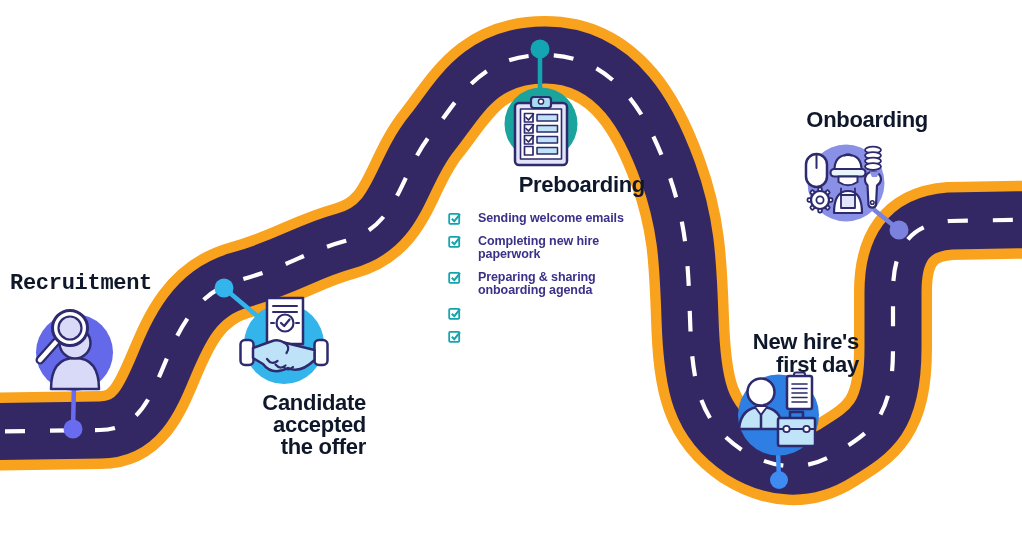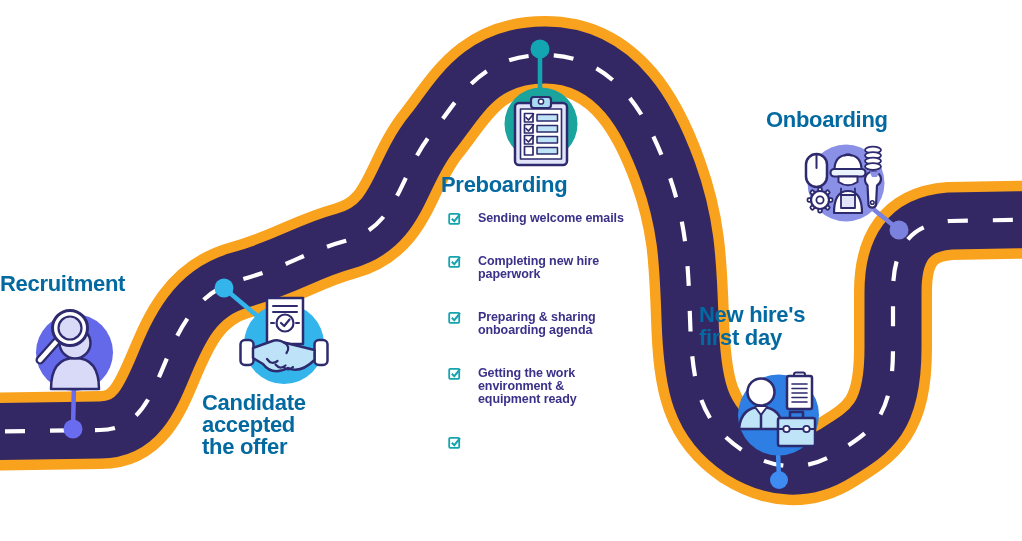--- a/index.html
+++ b/index.html
@@ -9,27 +9,27 @@
     background:#ffffff;
     font-family:"Liberation Sans", sans-serif;
   }
   .road-layer { position:absolute; left:0; top:0; width:1022px; height:541px; }
   .road-border   { fill:none; stroke-width:78; stroke-linejoin:round; }
   .road-surface  { fill:none; stroke-width:57; stroke-linejoin:round; }
   .road-centerline { fill:none; stroke-width:4.2; stroke-dasharray:20 25; }
   .connector { stroke-width:4.5; stroke-linecap:round; }
   .icon-svg { position:absolute; overflow:visible; }
   .title {
-    position:absolute; font-weight:700; color:#0369a1;
-    font-size:22px; line-height:22px; text-align:left;
+    position:absolute; font-weight:700; color:#0f172a;
+    font-size:22px; line-height:22px; text-align:right;
     white-space:pre-line; letter-spacing:-0.3px;
   }
   .tasks {
     position:absolute; left:448px; top:212px;
-    display:flex; flex-direction:column; gap:30px;
+    display:flex; flex-direction:column; gap:10px;
   }
   .task { display:flex; align-items:flex-start; }
   .task .cb { width:14px; height:14px; flex:0 0 14px; margin-top:-1px; overflow:visible; }
   .task-label {
     margin-left:16px; font-weight:700; color:#3A3189;
     font-size:12.5px; line-height:13px; white-space:pre-line;
     letter-spacing:-0.1px;
   }
 </style>
 </head>
@@ -159,26 +159,26 @@
         <rect x="15.2" y="44.5" width="3.6" height="5" rx="1.2" fill="#FFFFFF" stroke-width="1.8" transform="rotate(180 17 57)"></rect>
         <rect x="15.2" y="44.5" width="3.6" height="5" rx="1.2" fill="#FFFFFF" stroke-width="1.8" transform="rotate(225 17 57)"></rect>
         <rect x="15.2" y="44.5" width="3.6" height="5" rx="1.2" fill="#FFFFFF" stroke-width="1.8" transform="rotate(270 17 57)"></rect>
         <rect x="15.2" y="44.5" width="3.6" height="5" rx="1.2" fill="#FFFFFF" stroke-width="1.8" transform="rotate(315 17 57)"></rect>
         <circle cx="17" cy="57" r="9" fill="#FFFFFF" stroke-width="2.2"></circle>
         <circle cx="17" cy="57" r="3.6" fill="#FFFFFF" stroke-width="1.8"></circle>
       </g>
     </g>
   </svg>
 
-  <div class="title" style="left:0px; top:273px; width:152px;">Recruitment</div>
+  <div class="title" style="left:0px; top:273px; width:152px;font-family:Liberation Mono, monospace;">Recruitment</div>
   <div class="title" style="left:441px; top:174px; width:204px;">Preboarding</div>
   <div class="title" style="left:202px; top:392px; width:164px;">Candidate
 accepted
 the offer</div>
-  <div class="title" style="left:699px; top:303px; width:160px; line-height:23px;">New hire's
+  <div class="title" style="left:699px; top:330px; width:160px; line-height:23px;">New hire's
 first day</div>
   <div class="title" style="left:766px; top:109px; width:162px;">Onboarding</div>
 
   <div class="tasks">
     <div class="task">
       <svg class="cb" viewBox="0 0 14 14">
         <rect x="1.2" y="2.8" width="10" height="10" rx="1" fill="#FFFFFF" stroke-width="1.8" stroke="#14A4AD"></rect>
         <polyline points="3.8,7.8 6.3,10.2 12,3.2" fill="none" stroke-width="2" stroke="#14A4AD"></polyline>
       </svg>
       <span class="task-label">Sending welcome emails</span>
@@ -197,23 +197,20 @@
         <polyline points="3.8,7.8 6.3,10.2 12,3.2" fill="none" stroke-width="2" stroke="#14A4AD"></polyline>
       </svg>
       <span class="task-label">Preparing &amp; sharing
 onboarding agenda</span>
     </div>
     <div class="task">
       <svg class="cb" viewBox="0 0 14 14">
         <rect x="1.2" y="2.8" width="10" height="10" rx="1" fill="#FFFFFF" stroke-width="1.8" stroke="#14A4AD"></rect>
         <polyline points="3.8,7.8 6.3,10.2 12,3.2" fill="none" stroke-width="2" stroke="#14A4AD"></polyline>
       </svg>
-      <span class="task-label">Getting the work
-environment &amp;
-equipment ready</span>
     </div>
     <div class="task">
       <svg class="cb" viewBox="0 0 14 14">
         <rect x="1.2" y="2.8" width="10" height="10" rx="1" fill="#FFFFFF" stroke-width="1.8" stroke="#14A4AD"></rect>
         <polyline points="3.8,7.8 6.3,10.2 12,3.2" fill="none" stroke-width="2" stroke="#14A4AD"></polyline>
       </svg>
     </div>
   </div>
 
 </div>

